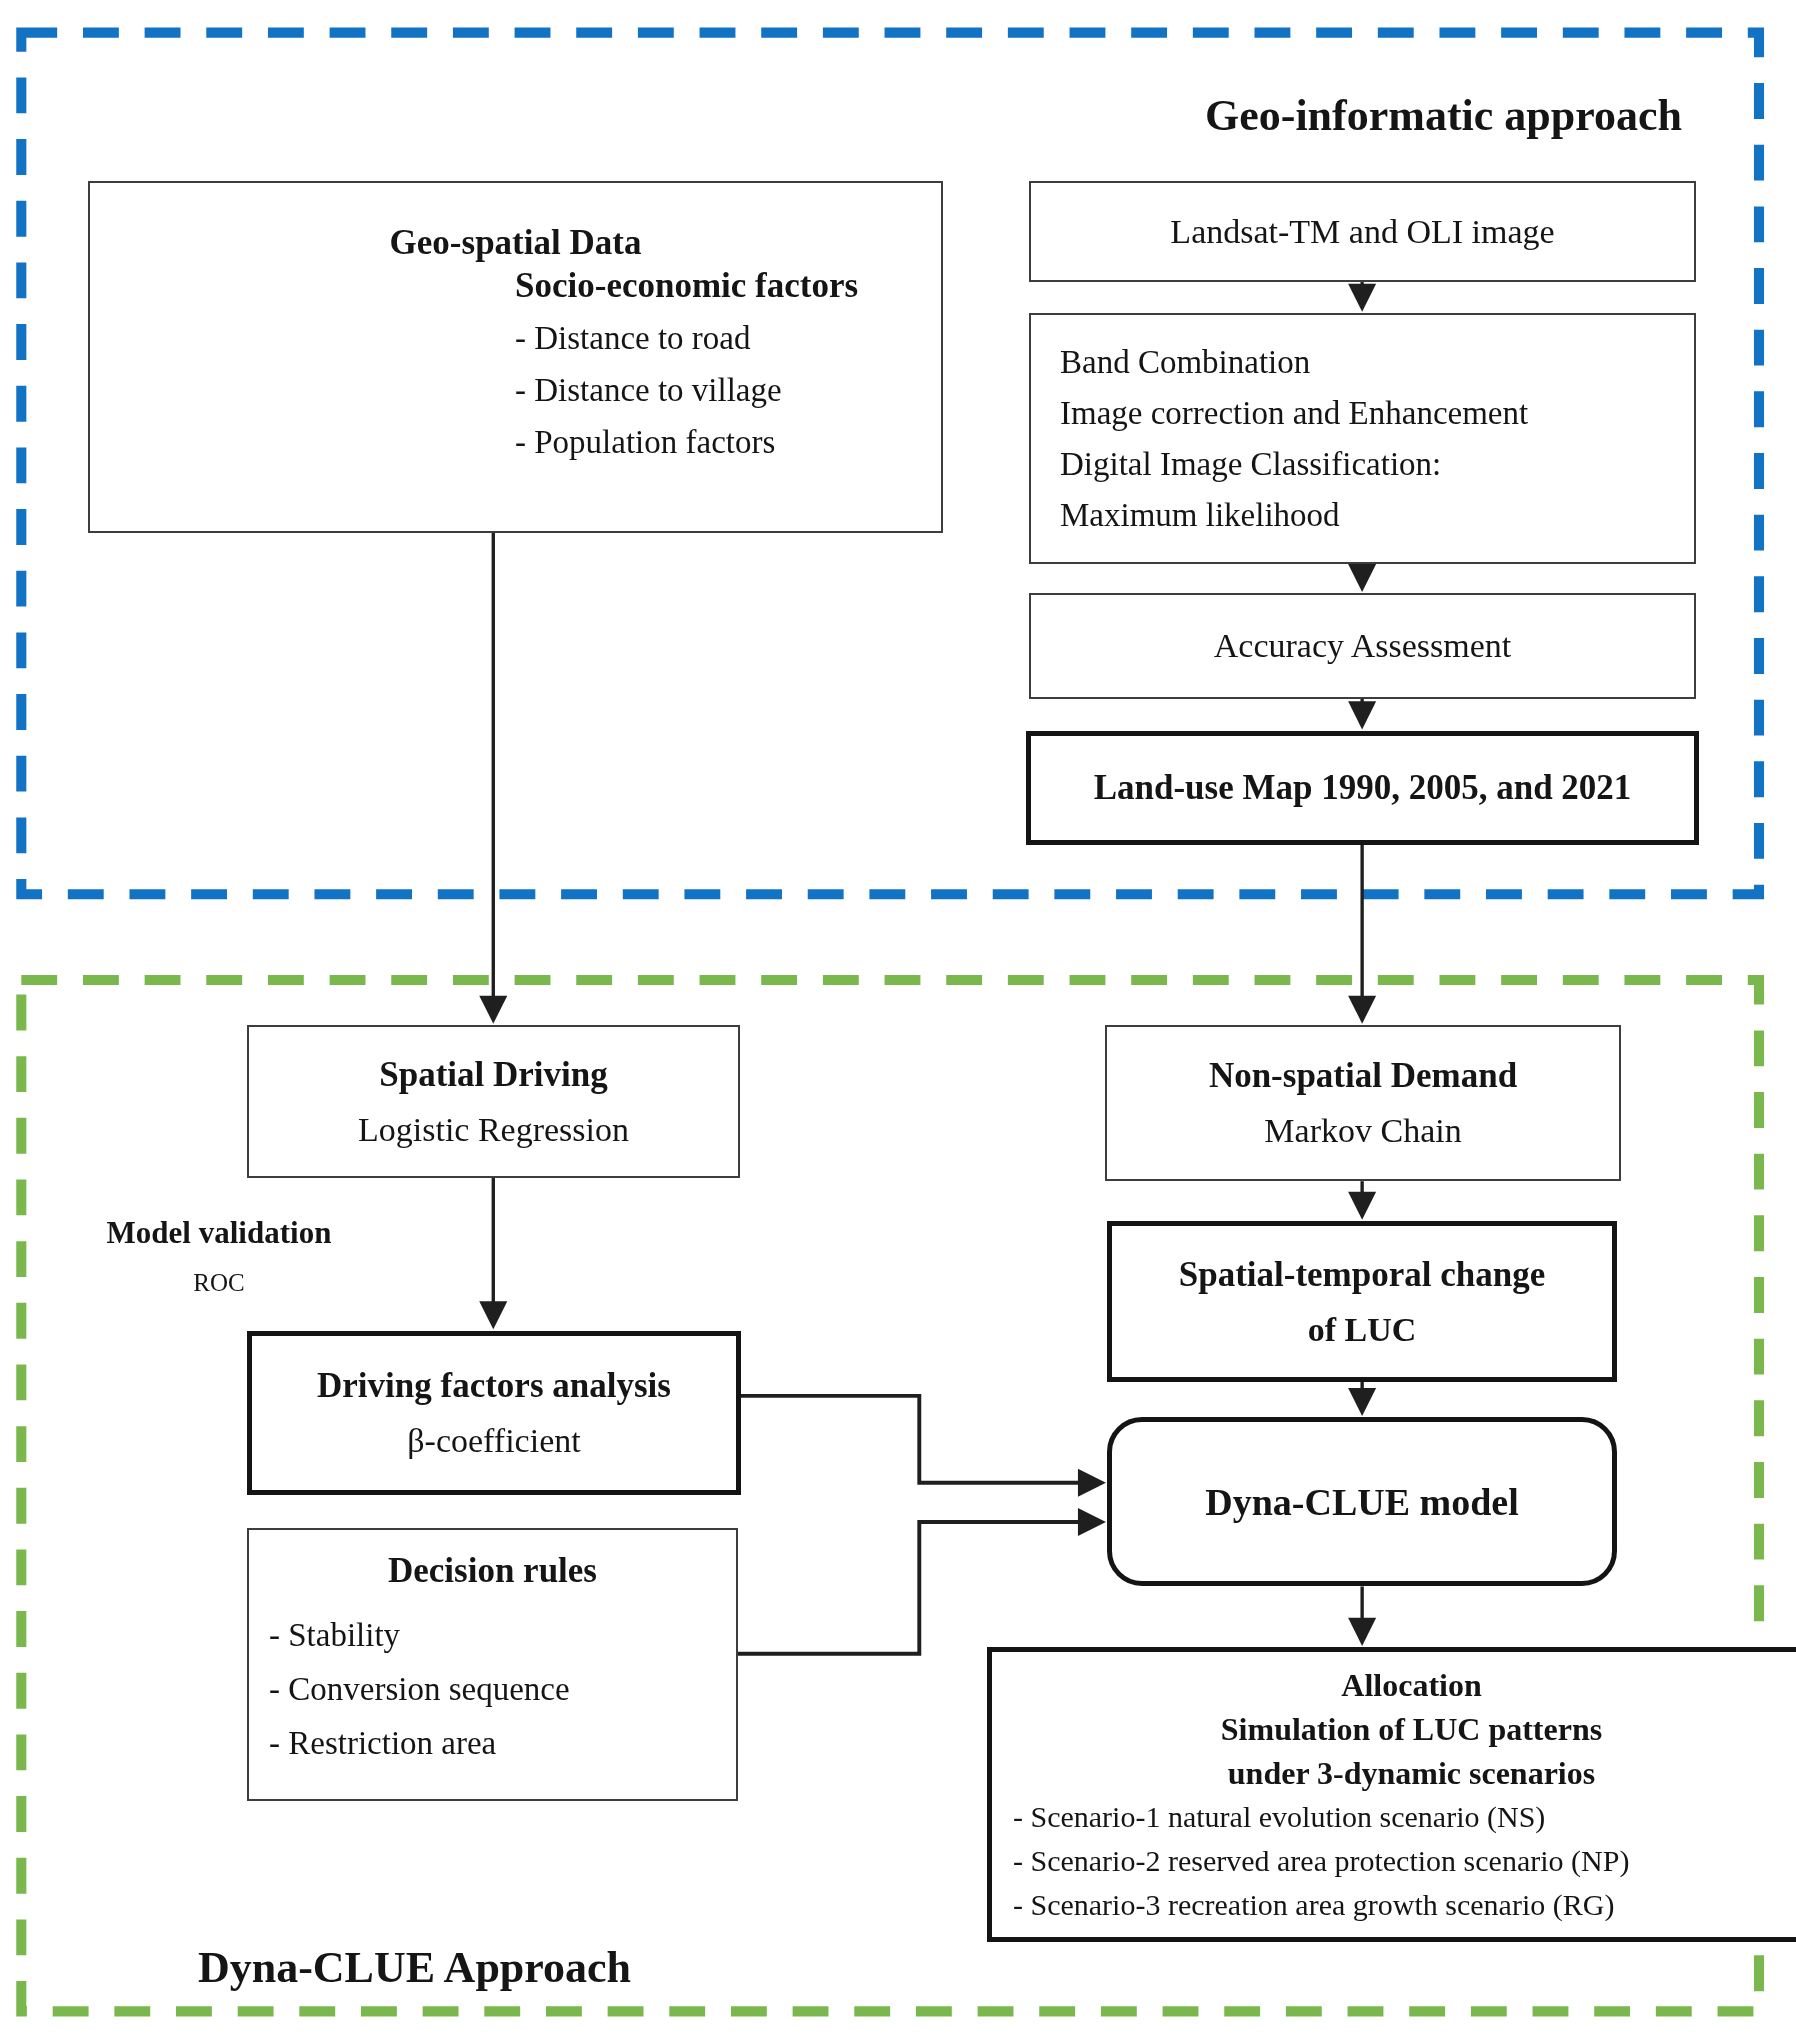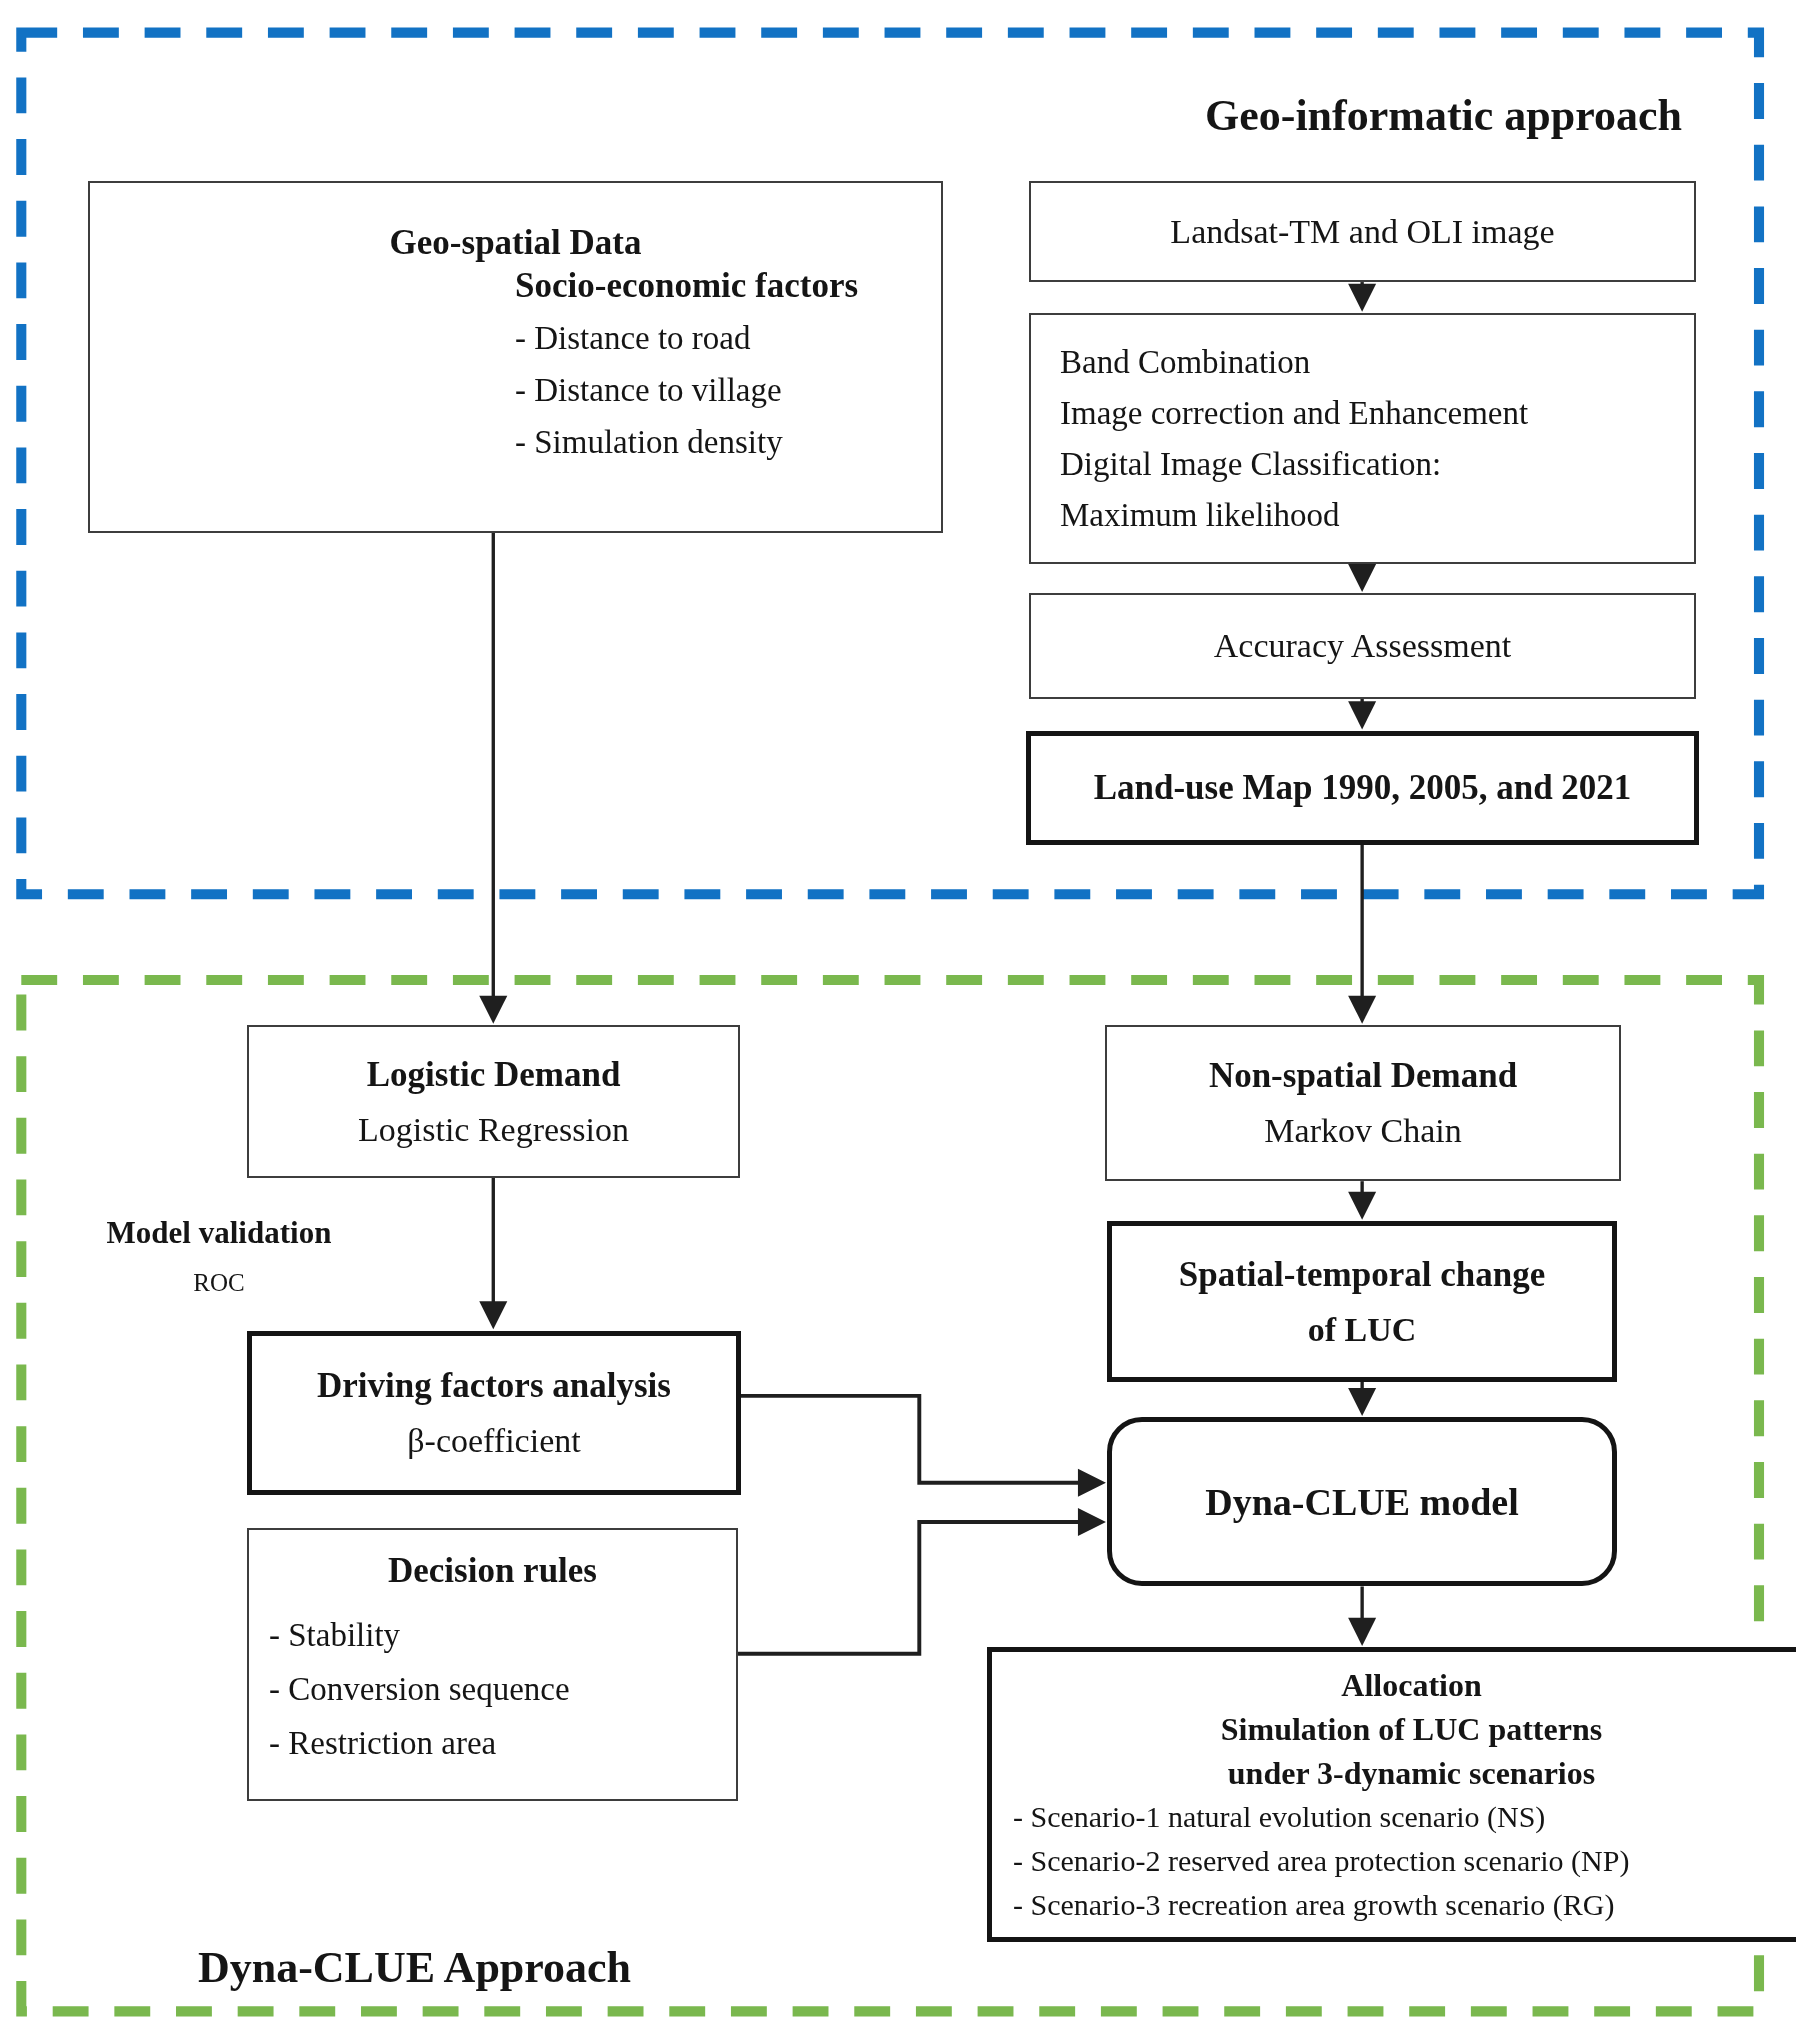--- a/index.html
+++ b/index.html
@@ -123,21 +123,21 @@
 
   <div class="section-title" style="left:1166px;top:84px;width:555px;height:62px;">Geo-informatic approach</div>
   <div class="section-title" style="left:168px;top:1936px;width:493px;height:62px;">Dyna-CLUE Approach</div>
 
   <div class="box thin" style="left:88px;top:181px;width:855px;height:352px;">
     <div class="gs-title b62">Geo-spatial Data</div>
     <div class="gs-col" style="left:425px;">
       <div class="row hdr">Socio-economic factors</div>
       <div class="row">- Distance to road</div>
       <div class="row">- Distance to village</div>
-      <div class="row">- Simulation density</div>
+      <div class="row">- Population factors</div>
     </div>
   </div>
 
   <div class="box thin center-flex t60" style="left:1029px;top:181px;width:667px;height:101px;">
     <div>Landsat-TM and OLI image</div>
   </div>
 
   <div class="box thin band-box" style="left:1029px;top:313px;width:667px;height:251px;">
     <div class="row">Band Combination</div>
     <div class="row">Image correction and Enhancement</div>
@@ -147,21 +147,21 @@
 
   <div class="box thin center-flex t60" style="left:1029px;top:593px;width:667px;height:106px;">
     <div>Accuracy Assessment</div>
   </div>
 
   <div class="box boldb center-flex b62" style="left:1026px;top:731px;width:673px;height:114px;">
     <div>Land-use Map 1990, 2005, and 2021</div>
   </div>
 
   <div class="box thin center-flex two-line" style="left:247px;top:1025px;width:493px;height:153px;">
-    <div class="l1 b62">Logistic Demand</div>
+    <div class="l1 b62">Spatial Driving</div>
     <div class="l2">Logistic Regression</div>
   </div>
 
   <div class="mv">
     <div class="l1">Model validation</div>
     <div class="l2">ROC</div>
   </div>
 
   <div class="box boldb center-flex two-line" style="left:247px;top:1331px;width:494px;height:164px;">
     <div class="l1 b62">Driving factors analysis</div>

